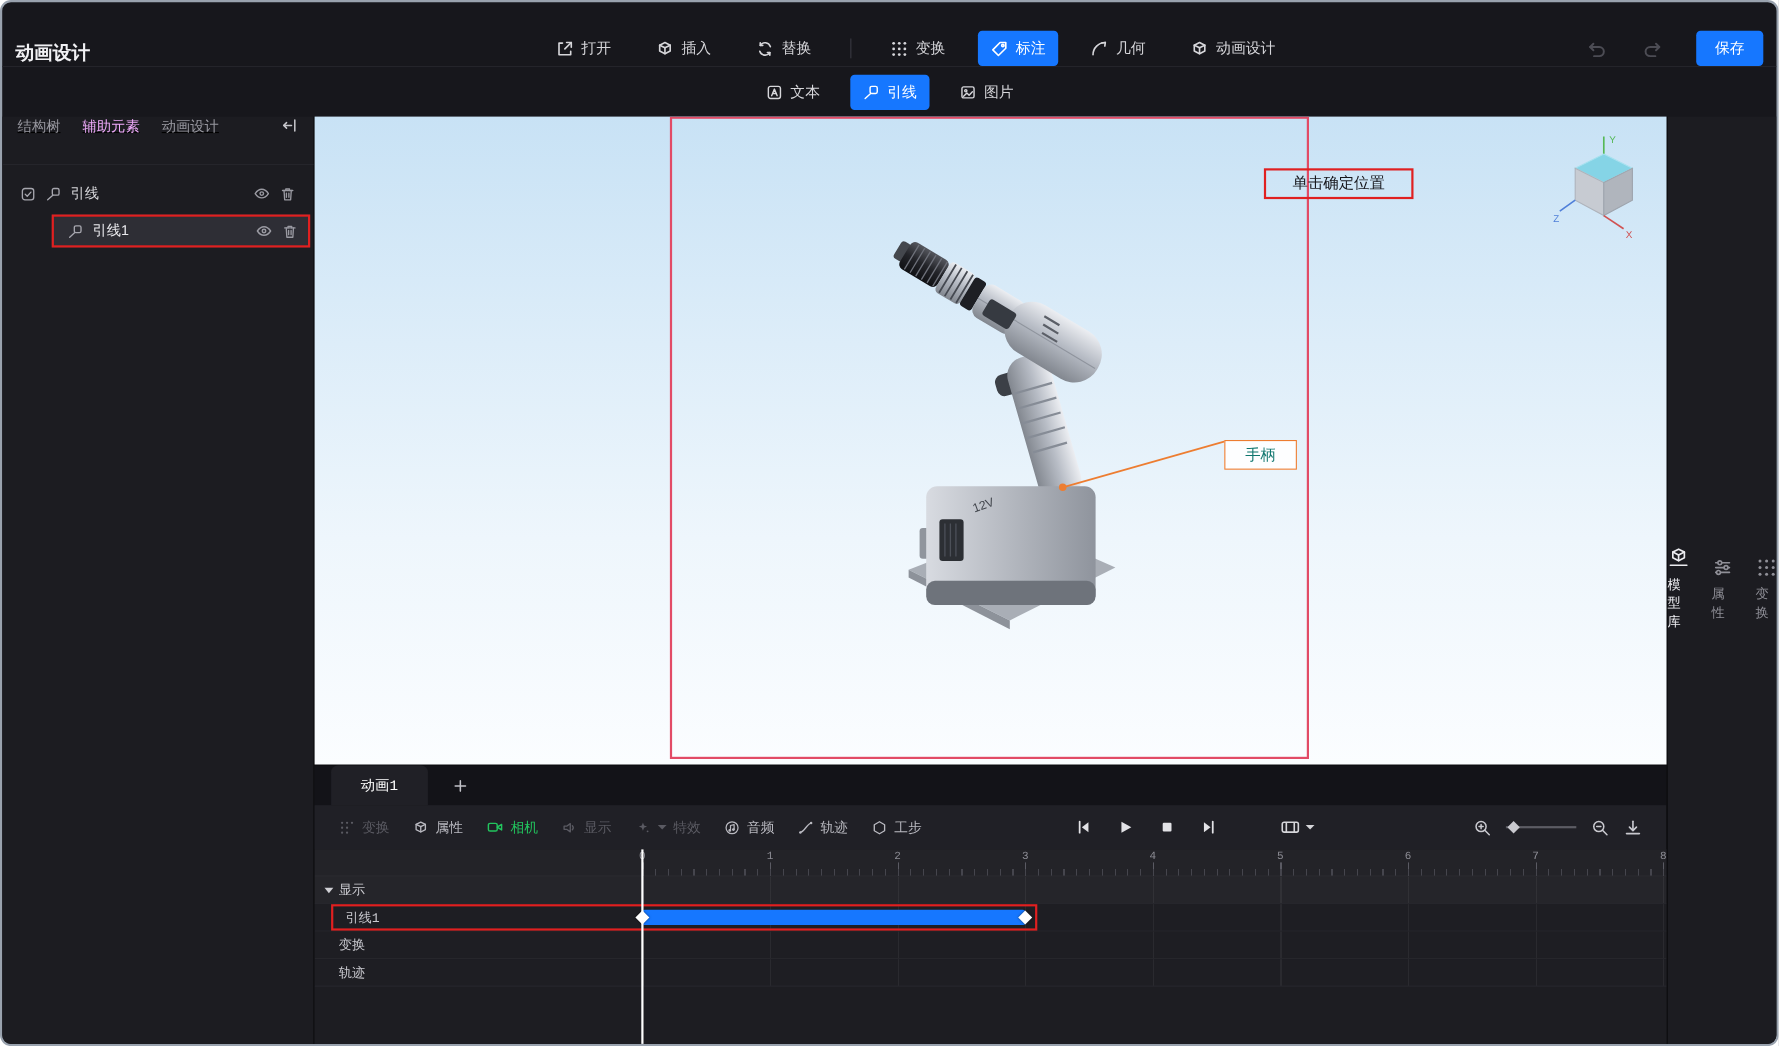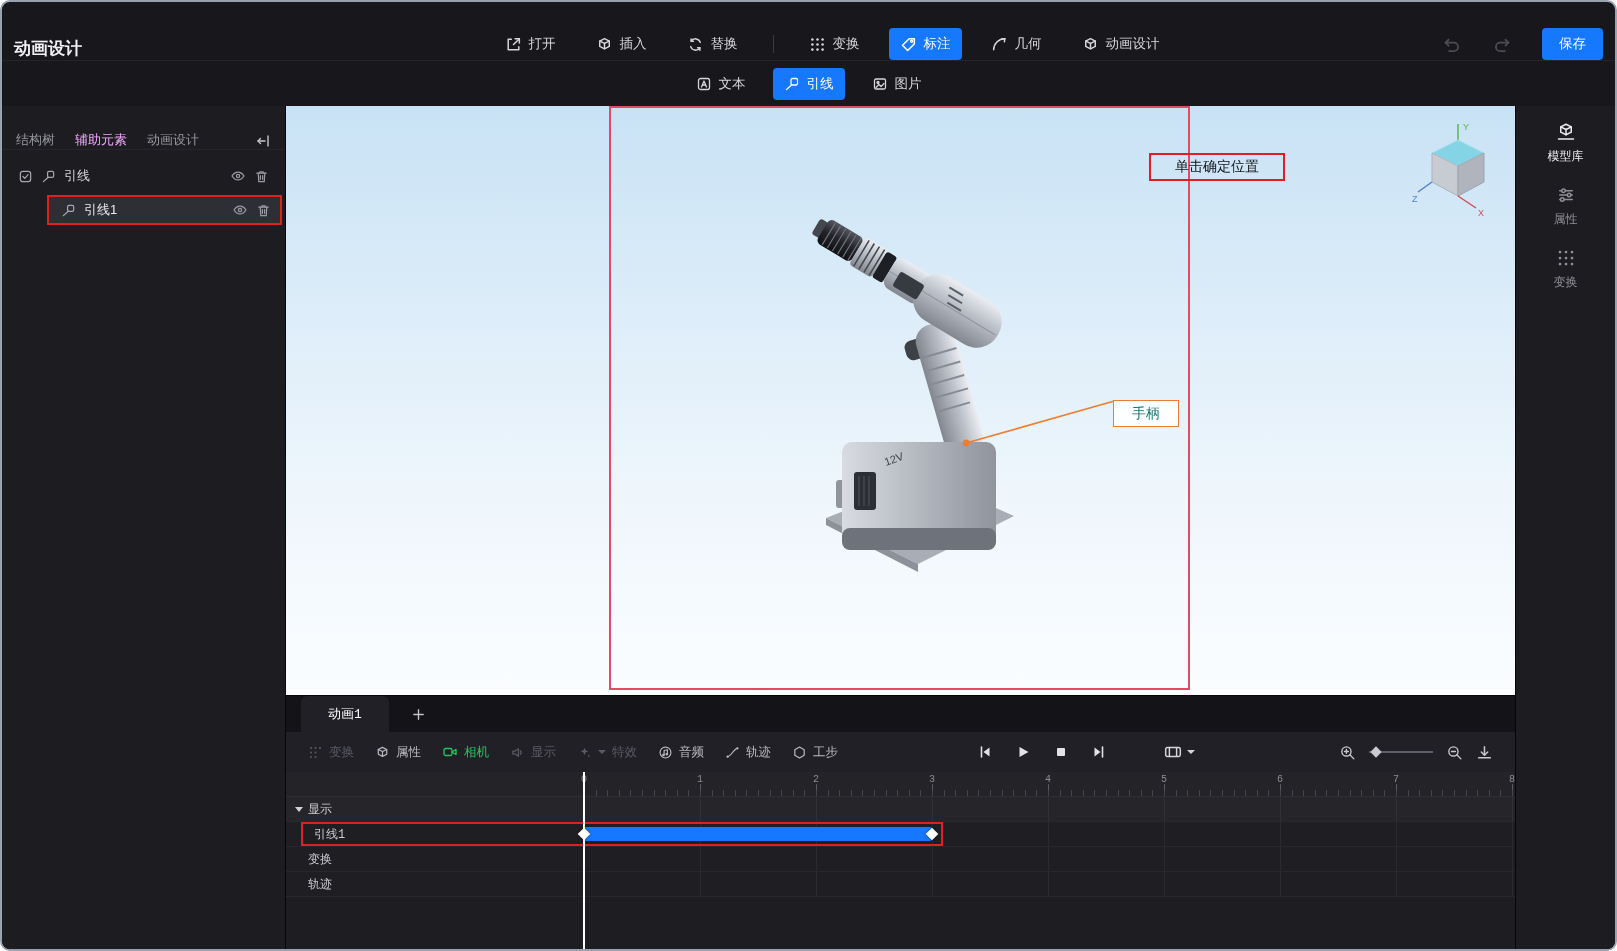--- a/index.html
+++ b/index.html
@@ -21,21 +21,21 @@
   .vdiv{width:1px;height:18px;background:#3a3a42;margin:0 6px;}
   .top-right{display:flex;align-items:center;gap:28px;flex:none;}
   .icon-btn{background:none;border:none;padding:2px;color:#4c4c54;cursor:pointer;}
   .save{background:#1677ff;color:#fff;border:none;border-radius:4px;padding:7px 17px;font-size:13.5px;cursor:pointer;font-family:inherit;}
   .ic{display:block;flex:none;}
   
   .subbar{height:46px;flex:none;display:flex;justify-content:center;align-items:center;gap:16px;border-top:1px solid #24242a;}
   
   .main{flex:1;display:flex;min-height:0;}
   .left-panel{width:284px;flex:none;background:#1c1c21;border-right:1px solid #060608;display:flex;flex-direction:column;}
-  .panel-tabs{display:flex;gap:20px;align-items:flex-end;height:44px;padding:0 14px;border-bottom:1px solid #25252b;}
+  .panel-tabs{display:flex;gap:20px;align-items:flex-start;height:44px;padding:0 14px;border-bottom:1px solid #25252b;text-decoration:underline;}
   .ptab{font-size:13px;color:#97979f;cursor:pointer;white-space:nowrap;}
   .ptab.active{color:#f0abfc;}
   .collapse{margin-left:auto;color:#c6c6cb;background:none;border:none;padding:0;cursor:pointer;}
   .tree{padding-top:10px;}
   .tree-row{display:flex;align-items:center;gap:8px;height:32px;padding:0 16px;color:#d6d6da;font-size:13px;cursor:pointer;}
   .tree-row .spacer,.tree-child .spacer{flex:1;}
   .t-act{color:#9a9aa2;background:none;border:none;padding:0;cursor:pointer;}
   .t-icon{color:#a6a6ae;}
   .tree-child{display:flex;align-items:center;gap:8px;height:30px;margin:3px 3px 0 45px;padding:0 9px 0 12px;
       background:#2e2e35;border:2px solid #e02020;color:#e8e8ec;font-size:13px;cursor:pointer;}
@@ -87,21 +87,21 @@
   .tri{width:0;height:0;border-left:4px solid transparent;border-right:4px solid transparent;border-top:5px solid #d0d0d5;margin-left:9px;}
   .group .row-label{margin-left:5px;}
   .lbl-a{margin-left:28px;max-width:262px;white-space:nowrap;overflow:hidden;text-overflow:ellipsis;}
   .lbl-b{margin-left:22px;}
   .tl-bar{position:absolute;top:5px;height:14px;background:#1677ff;border-radius:2px;z-index:2;cursor:ew-resize;}
   .kf{position:absolute;top:12px;width:9px;height:9px;background:#fff;transform:translate(-50%,-50%) rotate(45deg);
       z-index:3;box-shadow:0 0 2px rgba(0,0,0,.6);cursor:pointer;}
   .row-outline{position:absolute;left:15px;width:642px;top:0;bottom:0;border:2px solid #e02020;z-index:4;pointer-events:none;}
   .playhead{position:absolute;left:297px;top:0;bottom:0;width:2px;background:#fff;z-index:6;cursor:ew-resize;}
   
-  .right-panel{width:100px;flex:none;background:#1c1c21;border-left:1px solid #060608;display:flex;flex-direction:column;
+  .right-panel{width:100px;flex:none;background:#1c1c21;border-left:1px solid #060608;display:flex;flex-direction:row;
       align-items:center;padding-top:16px;gap:20px;}
   .rp-item{display:flex;flex-direction:column;align-items:center;gap:6px;color:#8f8f97;font-size:12px;cursor:pointer;}
   .rp-item.active{color:#ececf0;}
 </style>
 </head>
 <body>
 
 <div class="window">
 
   <header class="topbar">

